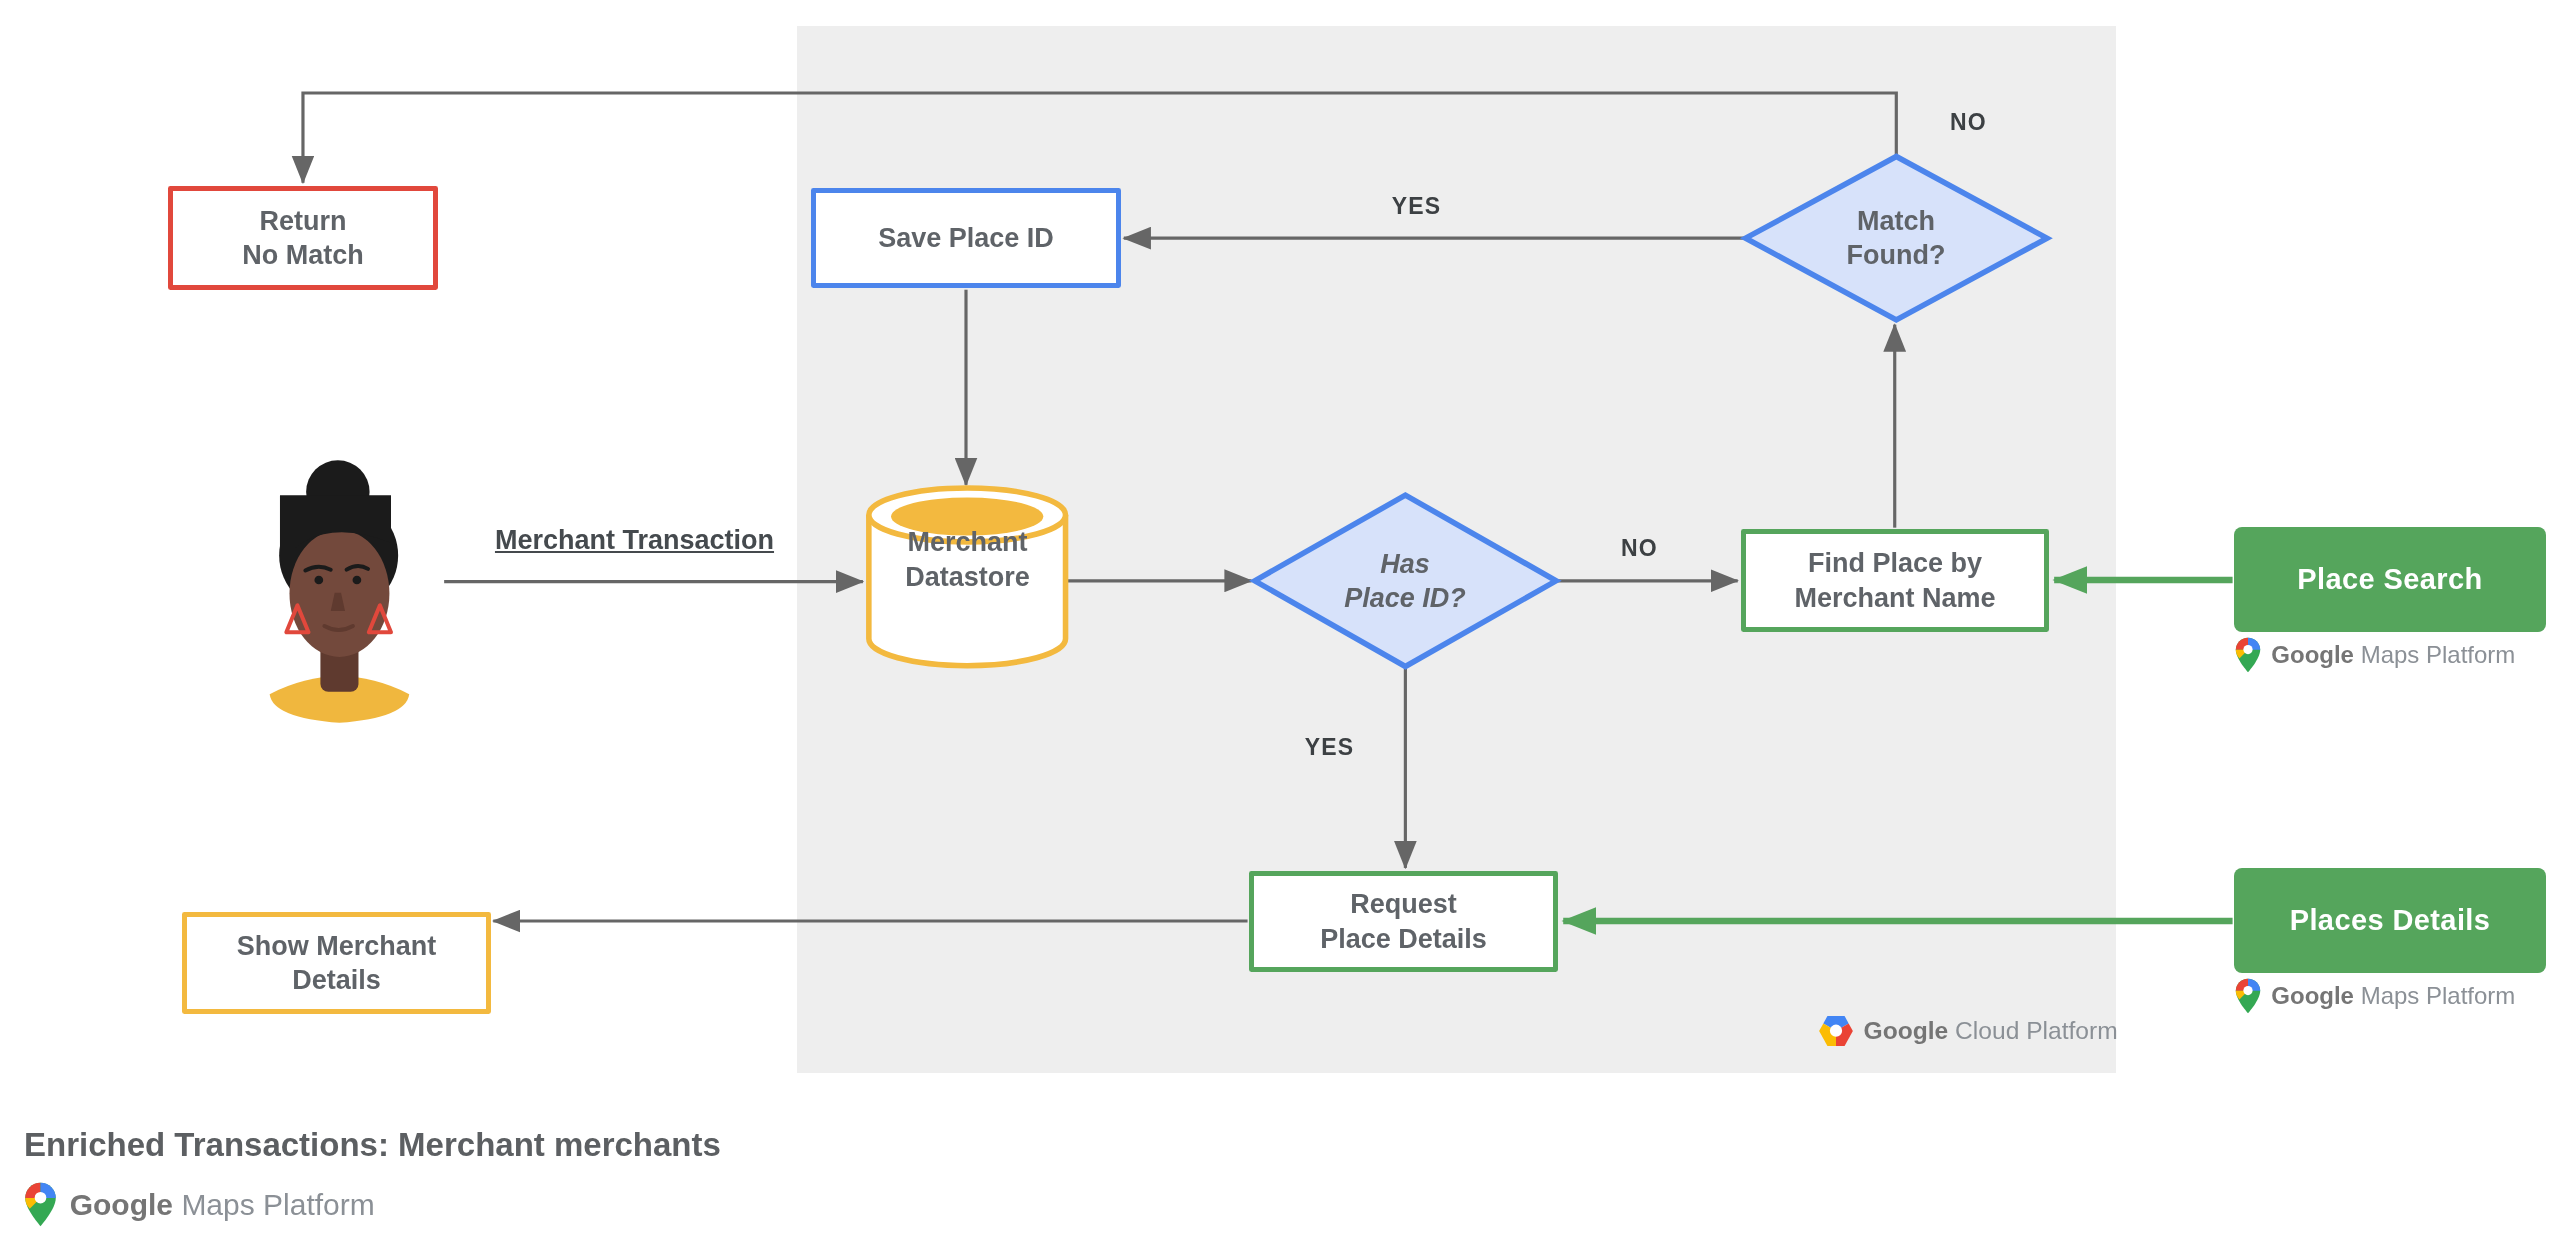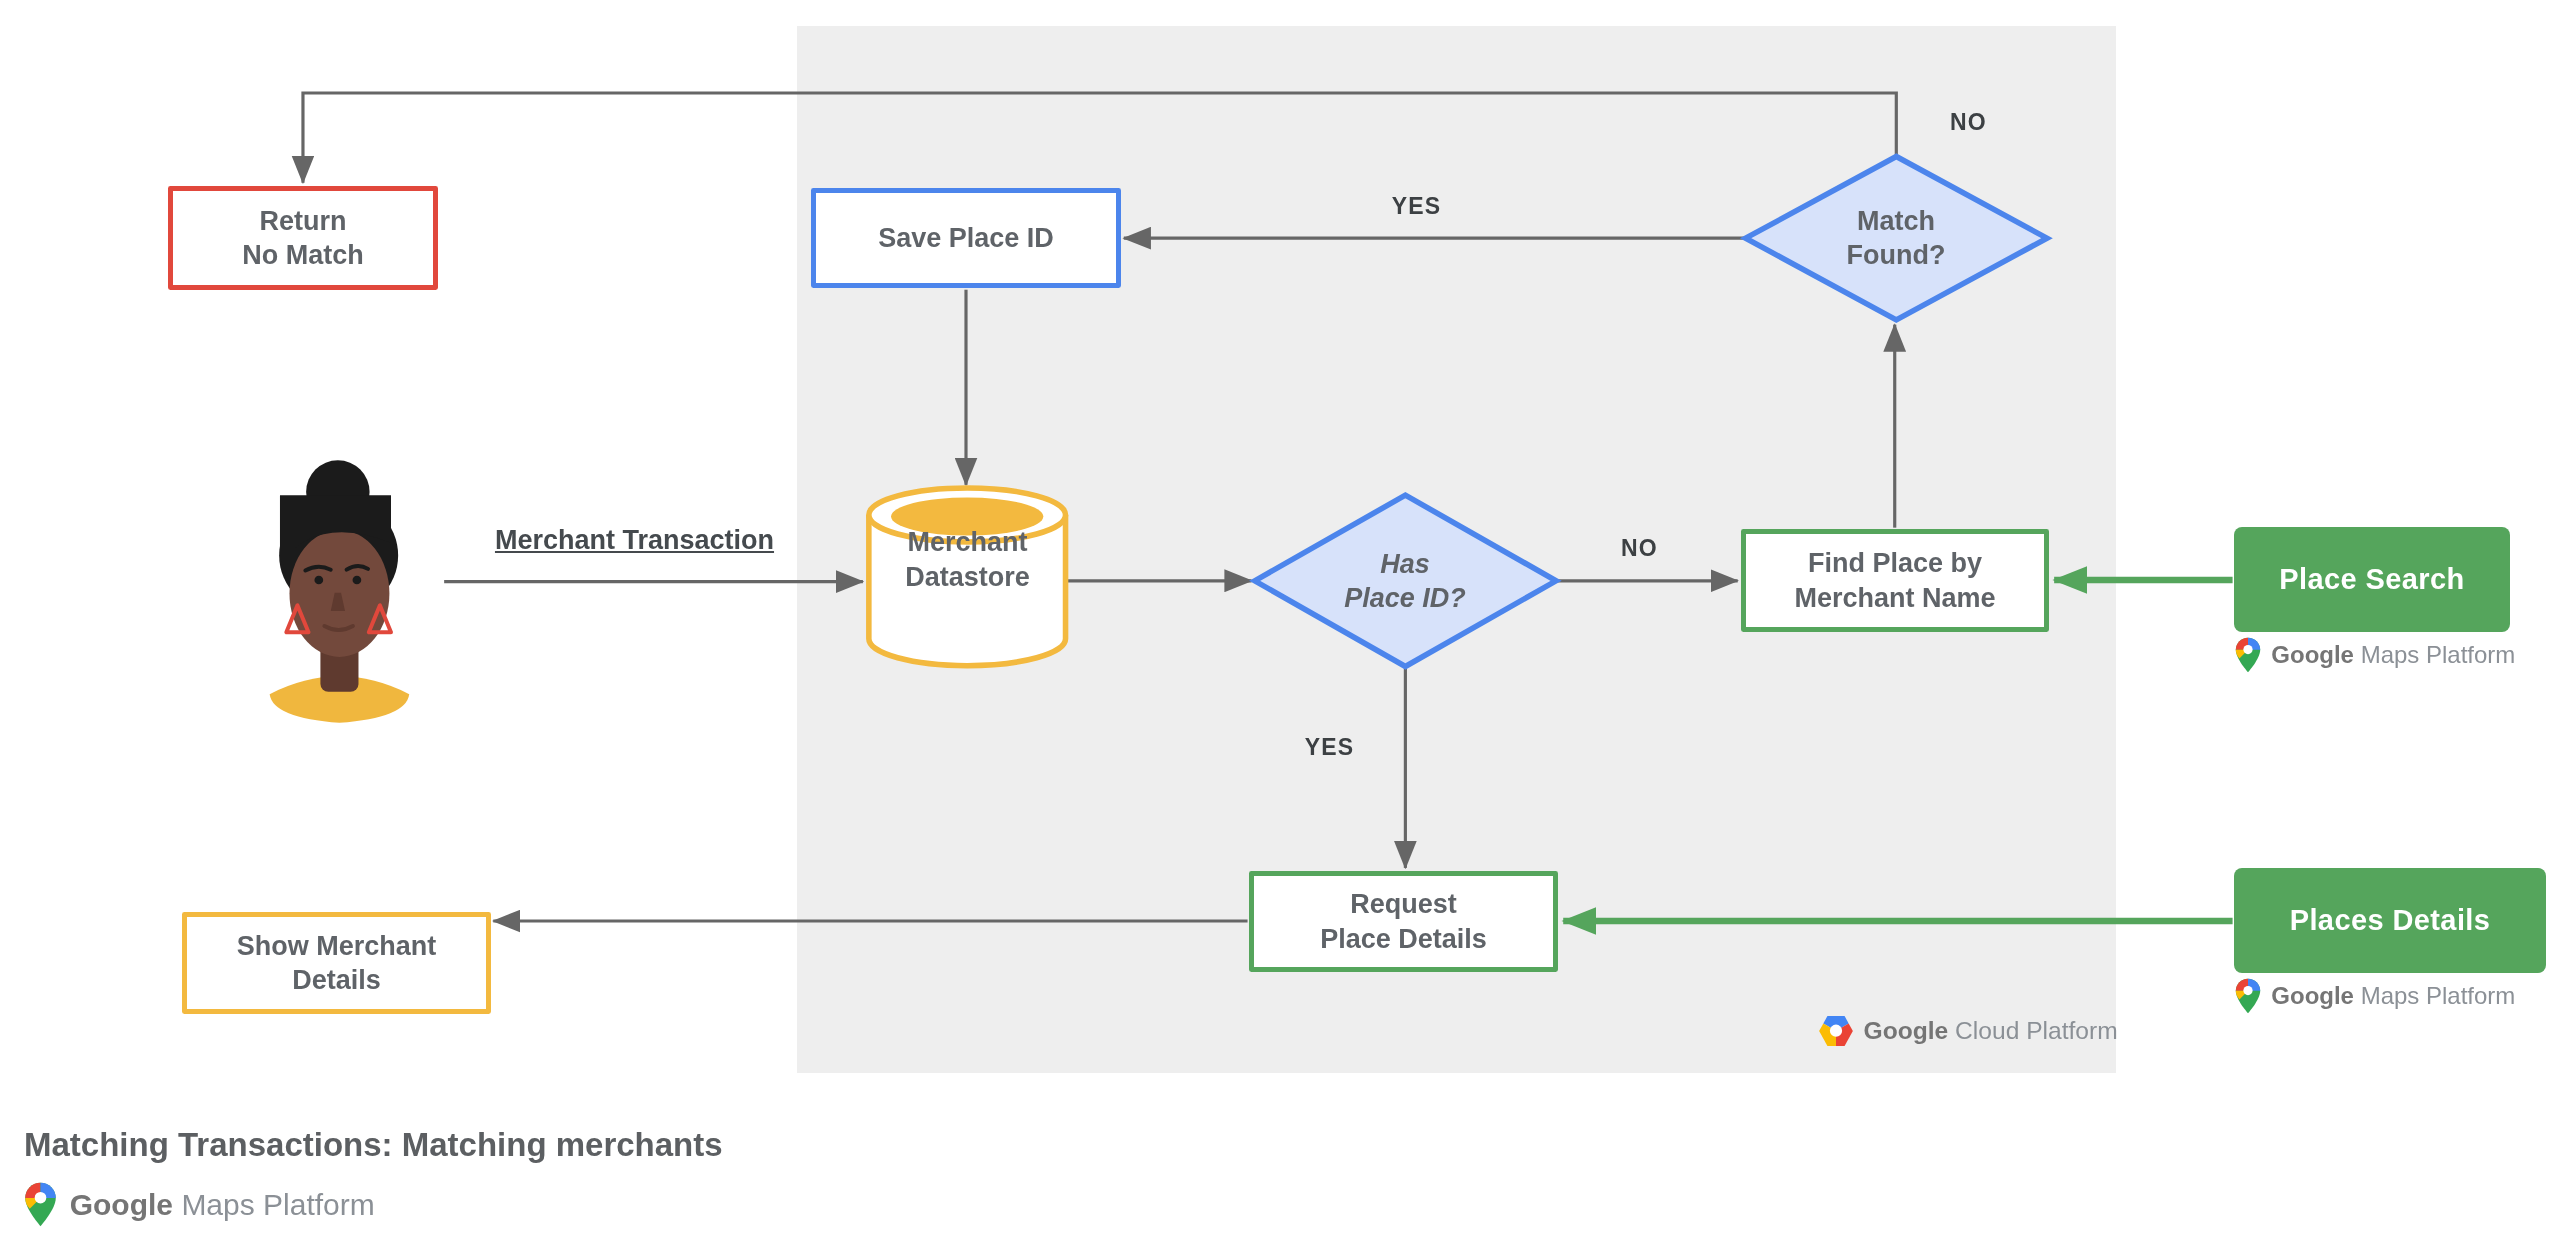--- a/index.html
+++ b/index.html
@@ -121,21 +121,21 @@
 <div class="node-box b-red" style="left:168px;top:186px;width:270px;height:104px;">Return
 No Match</div>
 <div class="node-box b-blue" style="left:811px;top:188px;width:310px;height:100px;">Save Place ID</div>
 <div class="node-box b-green" style="left:1741px;top:529px;width:308px;height:103px;">Find Place by
 Merchant Name</div>
 <div class="node-box b-green" style="left:1249px;top:871px;width:309px;height:101px;">Request
 Place Details</div>
 <div class="node-box b-yellow" style="left:182px;top:871px;width:309px;height:102px;margin-top:41px;">Show Merchant
 Details</div>
 
-<div class="api-button" style="left:2234px;top:527px;width:276px;height:105px;">Place Search</div>
+<div class="api-button" style="left:2234px;top:527px;width:312px;height:105px;">Place Search</div>
 <div class="api-button" style="left:2234px;top:868px;width:312px;height:105px;">Places Details</div>
 
 <div class="shape-label" style="left:868px;top:516px;width:199px;height:87px;">Merchant
 Datastore</div>
 <div class="shape-label" style="left:1286px;top:535px;width:238px;height:92px;font-style:italic;">Has
 Place ID?</div>
 <div class="shape-label" style="left:1777px;top:192px;width:238px;height:92px;">Match
 Found?</div>
 
 <div class="flow-label" style="left:460px;top:525px;width:349px;text-decoration:underline;">Merchant Transaction</div>
@@ -167,21 +167,21 @@
 <div class="logo-row" style="left:1818px;top:1015px;">
   <svg width="36" height="32" style="margin-right:9.5px;" viewBox="0 0 46 40">
       <use href="#gcp-hex"></use>
     </svg>
   <span class="logo-text" style="font-size:24.6px;">
     <span class="g">Google</span>
     <span class="p">Cloud Platform</span>
   </span>
 </div>
 
-<div id="diagram-title">Matching Transactions: Matching merchants</div>
+<div id="diagram-title">Enriched Transactions: Merchant merchants</div>
 
 <div class="logo-row" style="left:24px;top:1182px;">
   <svg width="33" height="45" style="margin-right:12.7px;" viewBox="0 0 41 57">
       <use href="#gmp-pin"></use>
     </svg>
   <span class="logo-text" style="font-size:30px;">
     <span class="g">Google</span>
     <span class="p">Maps Platform</span>
   </span>
 </div>

